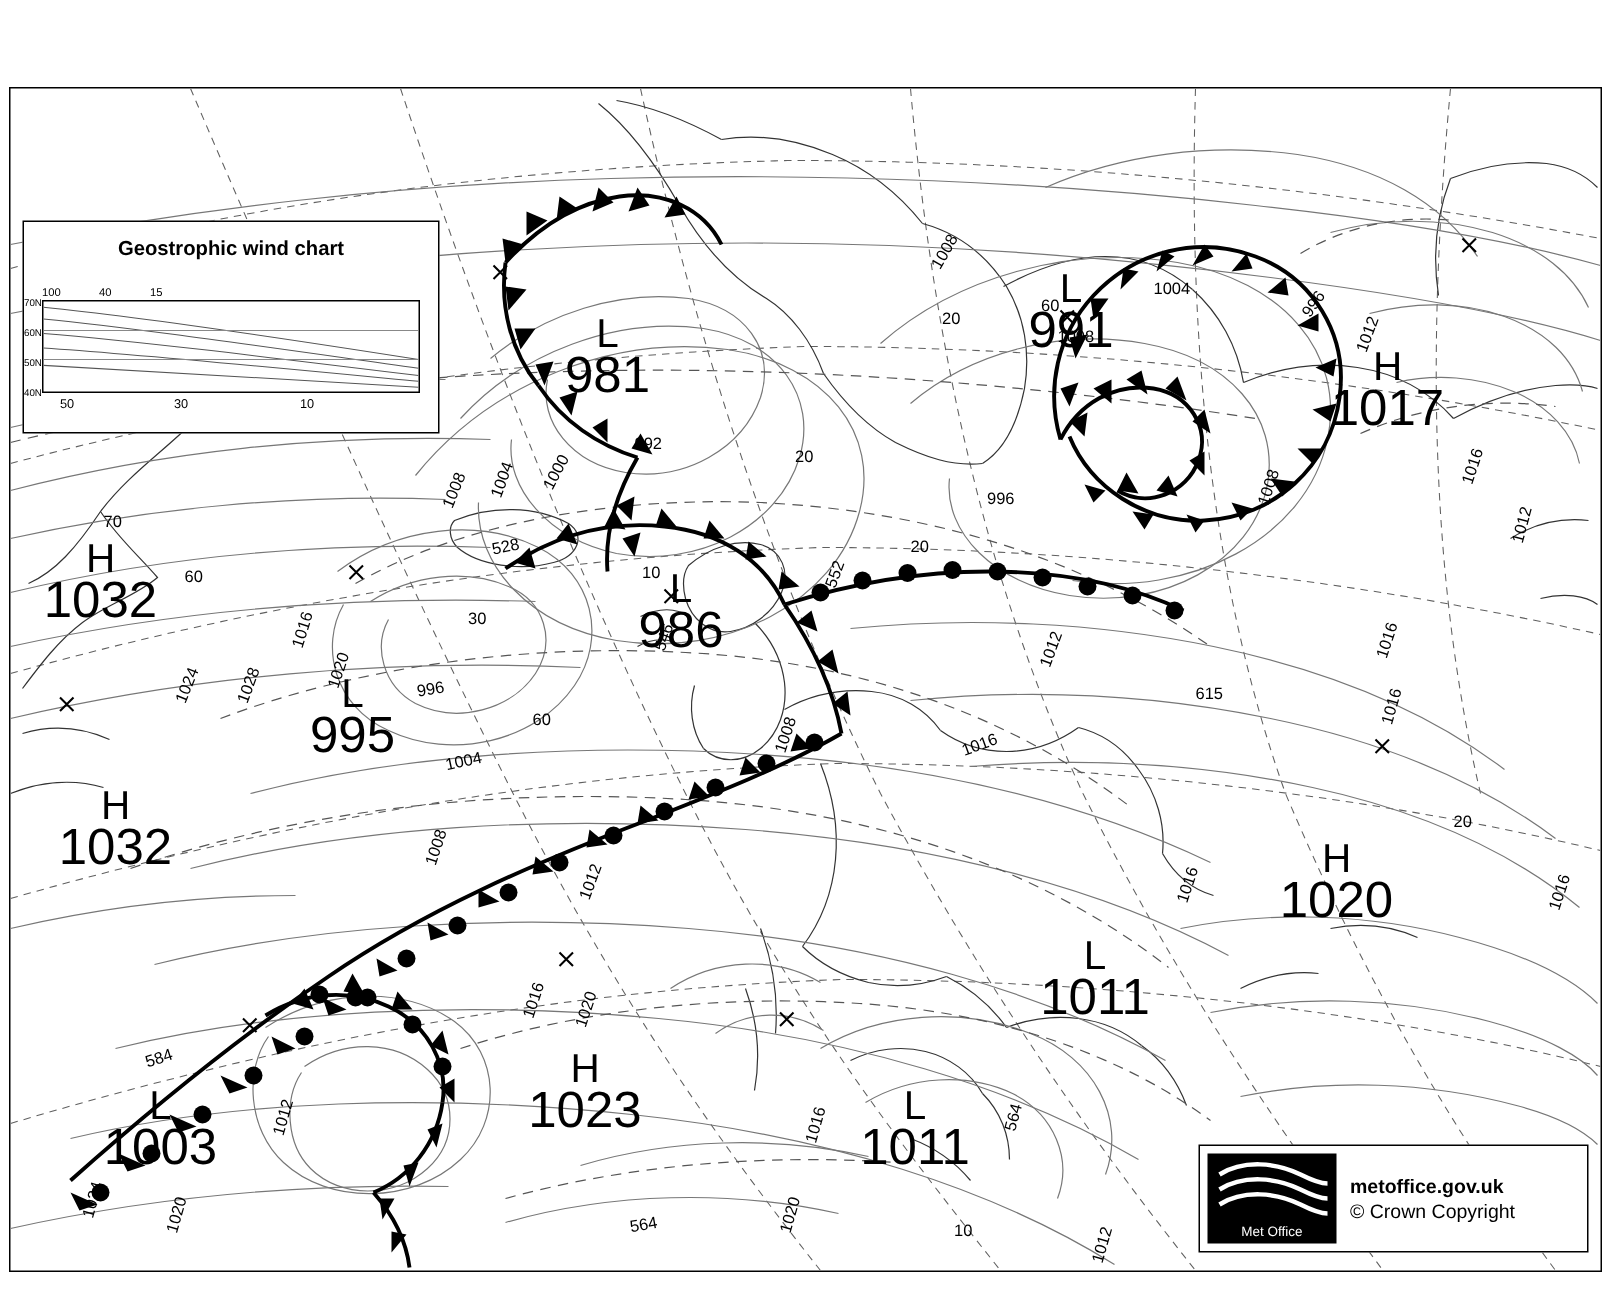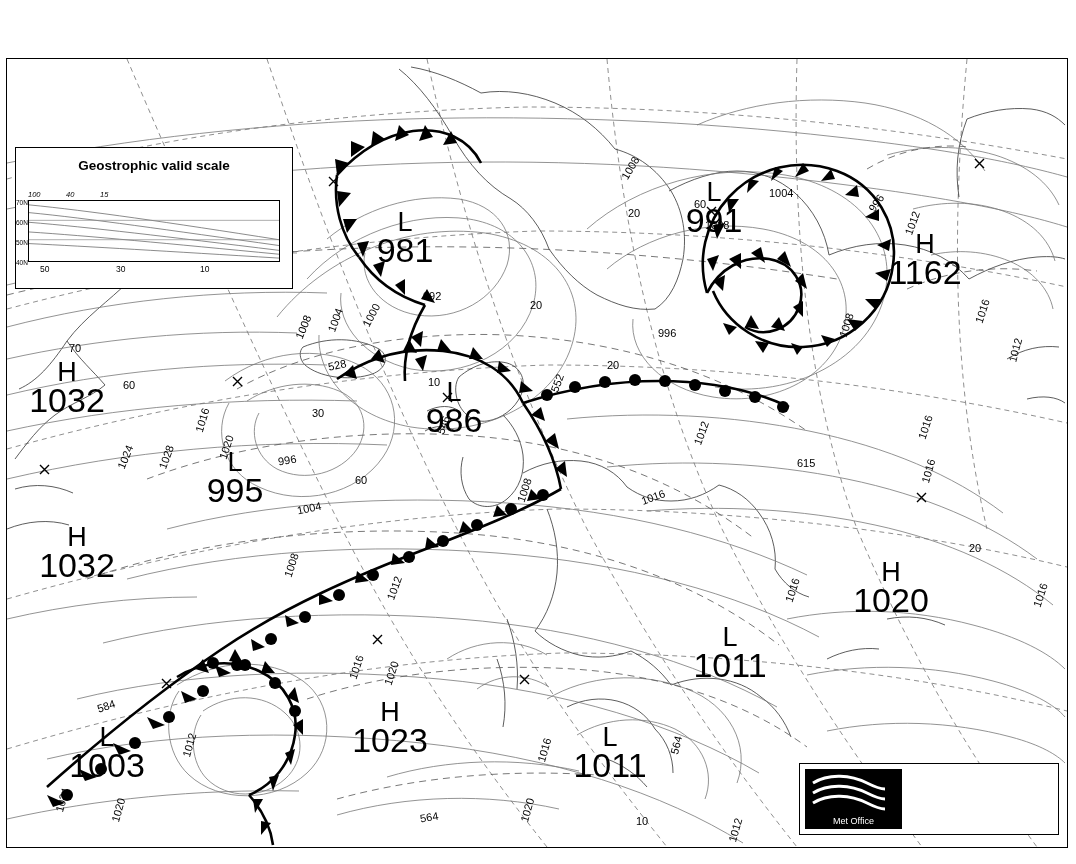--- a/index.html
+++ b/index.html
@@ -87,21 +87,20 @@
   }
   .wind-ylabels div { height: 20px; line-height: 10px; }
   .wind-toplabels {
     position: absolute;
     left: 12px;
     top: 42px;
     width: 255px;
     height: 10px;
     font-size: 7.5px;
     color: #000;
-    font-style: italic;
   }
   .wind-botlabels {
     position: absolute;
     left: 12px;
     top: 116px;
     width: 255px;
     height: 12px;
     font-size: 8.5px;
     color: #000;
   }
@@ -115,21 +114,21 @@
     width: 260px;
     height: 72px;
     background: #fff;
     border: 1px solid #000;
     box-sizing: border-box;
     z-index: 40;
     display: flex;
     align-items: center;
   }
   .logo-mark {
-    width: 97px;
+    width: 86px;
     height: 60px;
     margin-left: 5px;
     background: #000;
     position: relative;
     color: #fff;
     flex: 0 0 auto;
   }
   .logo-mark .lm-text {
     position: absolute;
     bottom: 3px;
@@ -452,21 +451,21 @@
         <div class="centre" style="left: 358px; top: 150px; width: 80px;">
           <span class="hl">L</span>
           <span class="val">981</span>
         </div>
         <div class="centre" style="left: 667px; top: 120px; width: 80px;">
           <span class="hl">L</span>
           <span class="val">991</span>
         </div>
         <div class="centre" style="left: 878px; top: 172px; width: 80px;">
           <span class="hl">H</span>
-          <span class="val">1162</span>
+          <span class="val">1017</span>
         </div>
         <div class="centre" style="left: 20px; top: 300px; width: 80px;">
           <span class="hl">H</span>
           <span class="val">1032</span>
         </div>
         <div class="centre" style="left: 188px; top: 390px; width: 80px;">
           <span class="hl">L</span>
           <span class="val">995</span>
         </div>
         <div class="centre" style="left: 407px; top: 320px; width: 80px;">
@@ -553,21 +552,21 @@
         <span class="isolabel" style="left: 621px; top: 148px;">20</span>
         <span class="isolabel" style="left: 687px; top: 139px;">60</span>
         <span class="isolabel" style="left: 600px; top: 300px;">20</span>
         <span class="isolabel" style="left: 348px; top: 415px;">60</span>
         <span class="isolabel" style="left: 962px; top: 483px;">20</span>
         <span class="isolabel" style="left: 884px; top: 707px;">30</span>
         <span class="isolabel" style="left: 629px; top: 756px;">10</span>
       </div>
 
     <div class="wind-box">
-      <div class="wind-title">Geostrophic valid scale</div>
+      <div class="wind-title">Geostrophic wind chart</div>
       <div class="wind-ylabels">
         <div>70N</div>
         <div>60N</div>
         <div>50N</div>
         <div>40N</div>
       </div>
       <div class="wind-toplabels">
         <span class="wl" style="left:0px;">100</span>
         <span class="wl" style="left:38px;">40</span>
         <span class="wl" style="left:72px;">15</span>
@@ -594,16 +593,20 @@
       <div class="logo-mark">
         <svg width="86" height="46" viewBox="0 0 86 46">
           <g stroke="#fff" stroke-width="3" fill="none">
             <path d="M8,14 C24,4 46,6 62,14 C70,18 76,20 80,20"></path>
             <path d="M8,24 C24,14 46,16 62,24 C70,28 76,30 80,30"></path>
             <path d="M8,34 C24,24 46,26 62,34 C70,38 76,40 80,40"></path>
           </g>
         </svg>
         <span class="lm-text">Met Office</span>
       </div>
+      <div class="logo-copy">
+        <div class="l2">metoffice.gov.uk</div>
+        <div>© Crown Copyright</div>
+      </div>
     </div>
 
   </div>
 </div>
 
 </body></html>

